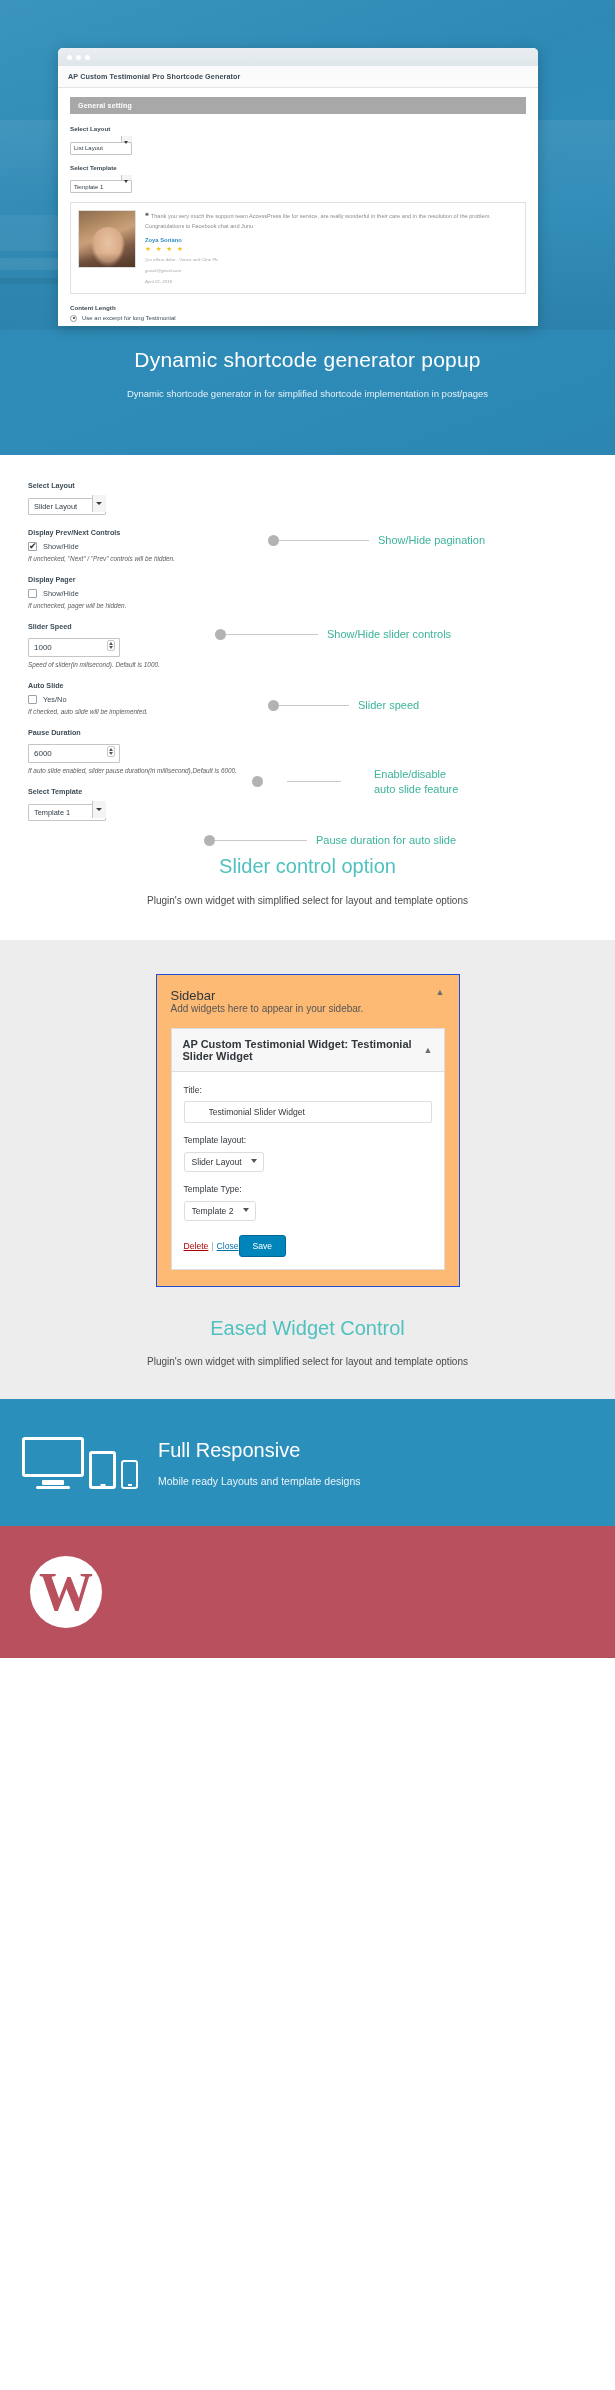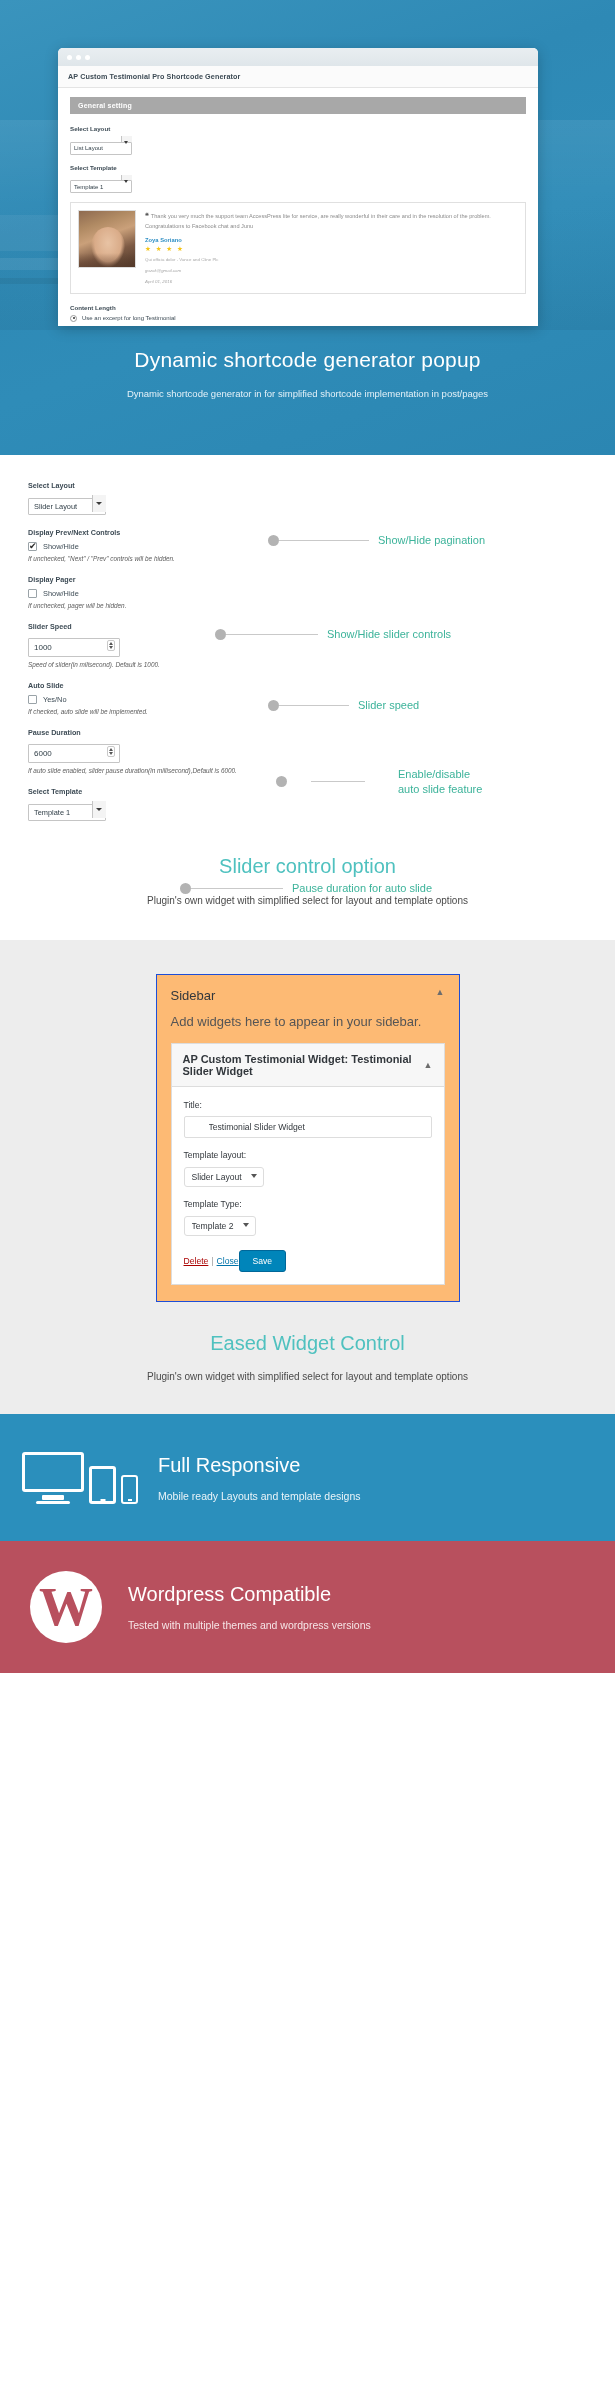--- a/index.html
+++ b/index.html
@@ -201,21 +201,21 @@
 
   
   .sec3 { background: #ededed; padding: 34px 0 0 0; width: 615px; }
   .widget-panel {
     width: 304px; margin: 0 auto; background: #fdba74; border: 1px solid #1d4ed8;
     padding: 13px 14px 16px 14px;
   }
   .wp-head { display: flex; align-items: flex-start; justify-content: space-between; }
   .wp-title { font-size: 13px; color: #32373c; }
   .caret { font-size: 9px; color: #6d6d6d; line-height: 1; }
-  .wp-desc { font-size: 13px; color: #555; margin-top: 11px; }
+  .wp-desc { font-size: 10px; color: #555; }
 
   .wbox { border: 1px solid #dddddd; margin-top: 14px; background: #fff; }
   .wbox-head {
     background: #f7f7f7; border-bottom: 1px solid #dddddd;
     padding: 9px 11px; display: flex; justify-content: space-between; align-items: center;
   }
   .wbox-head-title { font-size: 11px; font-weight: bold; color: #32373c; }
   .wbox-body { padding: 13px 12px 12px 12px; }
   .w-label { font-size: 8.6px; color: #32373c; margin-bottom: 6px; }
   .w-text {
@@ -427,27 +427,27 @@
   <div class="callout" style="left:215px; top:172px;">
     <span class="knob"></span>
     <span class="line" style="width:92px;"></span>
     <span class="ctext">Show/Hide slider controls</span>
   </div>
   <div class="callout" style="left:268px; top:243px;">
     <span class="knob"></span>
     <span class="line" style="width:70px;"></span>
     <span class="ctext">Slider speed</span>
   </div>
-  <div class="callout" style="left:276px; top:312px;gap:24px;">
+  <div class="callout" style="left:252px; top:312px;gap:24px;">
     <span class="knob"></span>
     <span class="line" style="width:54px;"></span>
     <span class="ctext" style="white-space:pre-line; text-align:left;">Enable/disable
 auto slide feature</span>
   </div>
-  <div class="callout" style="left:180px; top:378px;margin-top:48px;">
+  <div class="callout" style="left:204px; top:378px;">
     <span class="knob"></span>
     <span class="line" style="width:92px;"></span>
     <span class="ctext">Pause duration for auto slide</span>
   </div>
 
   <div class="sec2-caption">
     <div class="sec2-title">Slider control option</div>
     <div class="sec2-sub">Plugin's  own widget with simplified select for layout and template options</div>
   </div>
 </div>
@@ -507,17 +507,13 @@
     <div class="dev-phone"></div>
   </div>
   <div class="sec4-text">
     <div class="sec4-title">Full Responsive</div>
     <div class="sec4-sub">Mobile ready Layouts and template designs</div>
   </div>
 </div>
 
 <div class="sec5">
   <div class="wp-logo">W</div>
-  <div>
-    <div class="sec5-title">Wordpress Compatible</div>
-    <div class="sec5-sub">Tested with multiple themes and wordpress versions</div>
-  </div>
 </div>
 
 </body></html>

